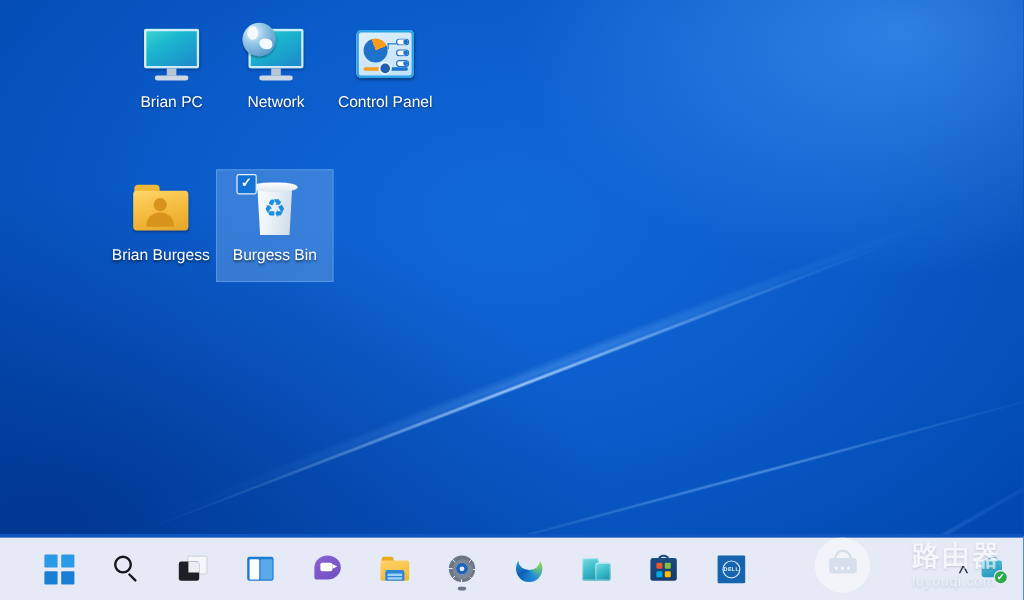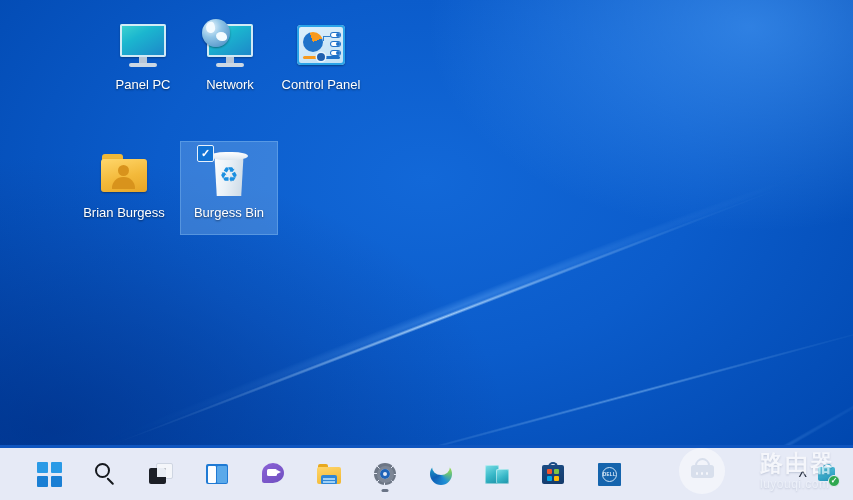--- a/index.html
+++ b/index.html
@@ -415,21 +415,21 @@
   <div class="swoosh" id="swoosh-main"></div>
   <div class="swoosh" id="swoosh-second"></div>
   <div class="swoosh" id="swoosh-faint"></div>
 
   <div class="icon-cell" style="left:95px; top:14px;">
     <div class="icon-art">
       <div class="mon-screen"></div>
         <div class="mon-neck"></div>
         <div class="mon-base"></div>
     </div>
-    <div class="icon-label">Panel PC</div>
+    <div class="icon-label">Brian PC</div>
   </div>
 
   <div class="icon-cell" style="left:182px; top:14px;">
     <div class="icon-art">
       <div class="mon-screen"></div>
         <div class="mon-neck"></div>
         <div class="mon-base"></div>
       <div class="globe"></div>
     </div>
     <div class="icon-label">Network</div>
@@ -443,21 +443,21 @@
         <div class="cp-toggle" style="left:33px; top:7px;"></div>
         <div class="cp-toggle" style="left:33px; top:16px;"></div>
         <div class="cp-toggle" style="left:33px; top:25px;"></div>
         <div class="cp-slider"></div>
         <div class="cp-knob"></div>
       </div>
     </div>
     <div class="icon-label">Control Panel</div>
   </div>
 
-  <div class="icon-cell" style="left:76px; top:142px;">
+  <div class="icon-cell" style="left:86px; top:142px;">
     <div class="icon-art">
       <div class="fold-tab"></div>
       <div class="fold-body"></div>
       <div class="fold-head"></div>
       <div class="fold-torso"></div>
     </div>
     <div class="icon-label">Brian Burgess</div>
   </div>
 
   <div class="icon-cell selected" style="left:181px; top:142px;">

